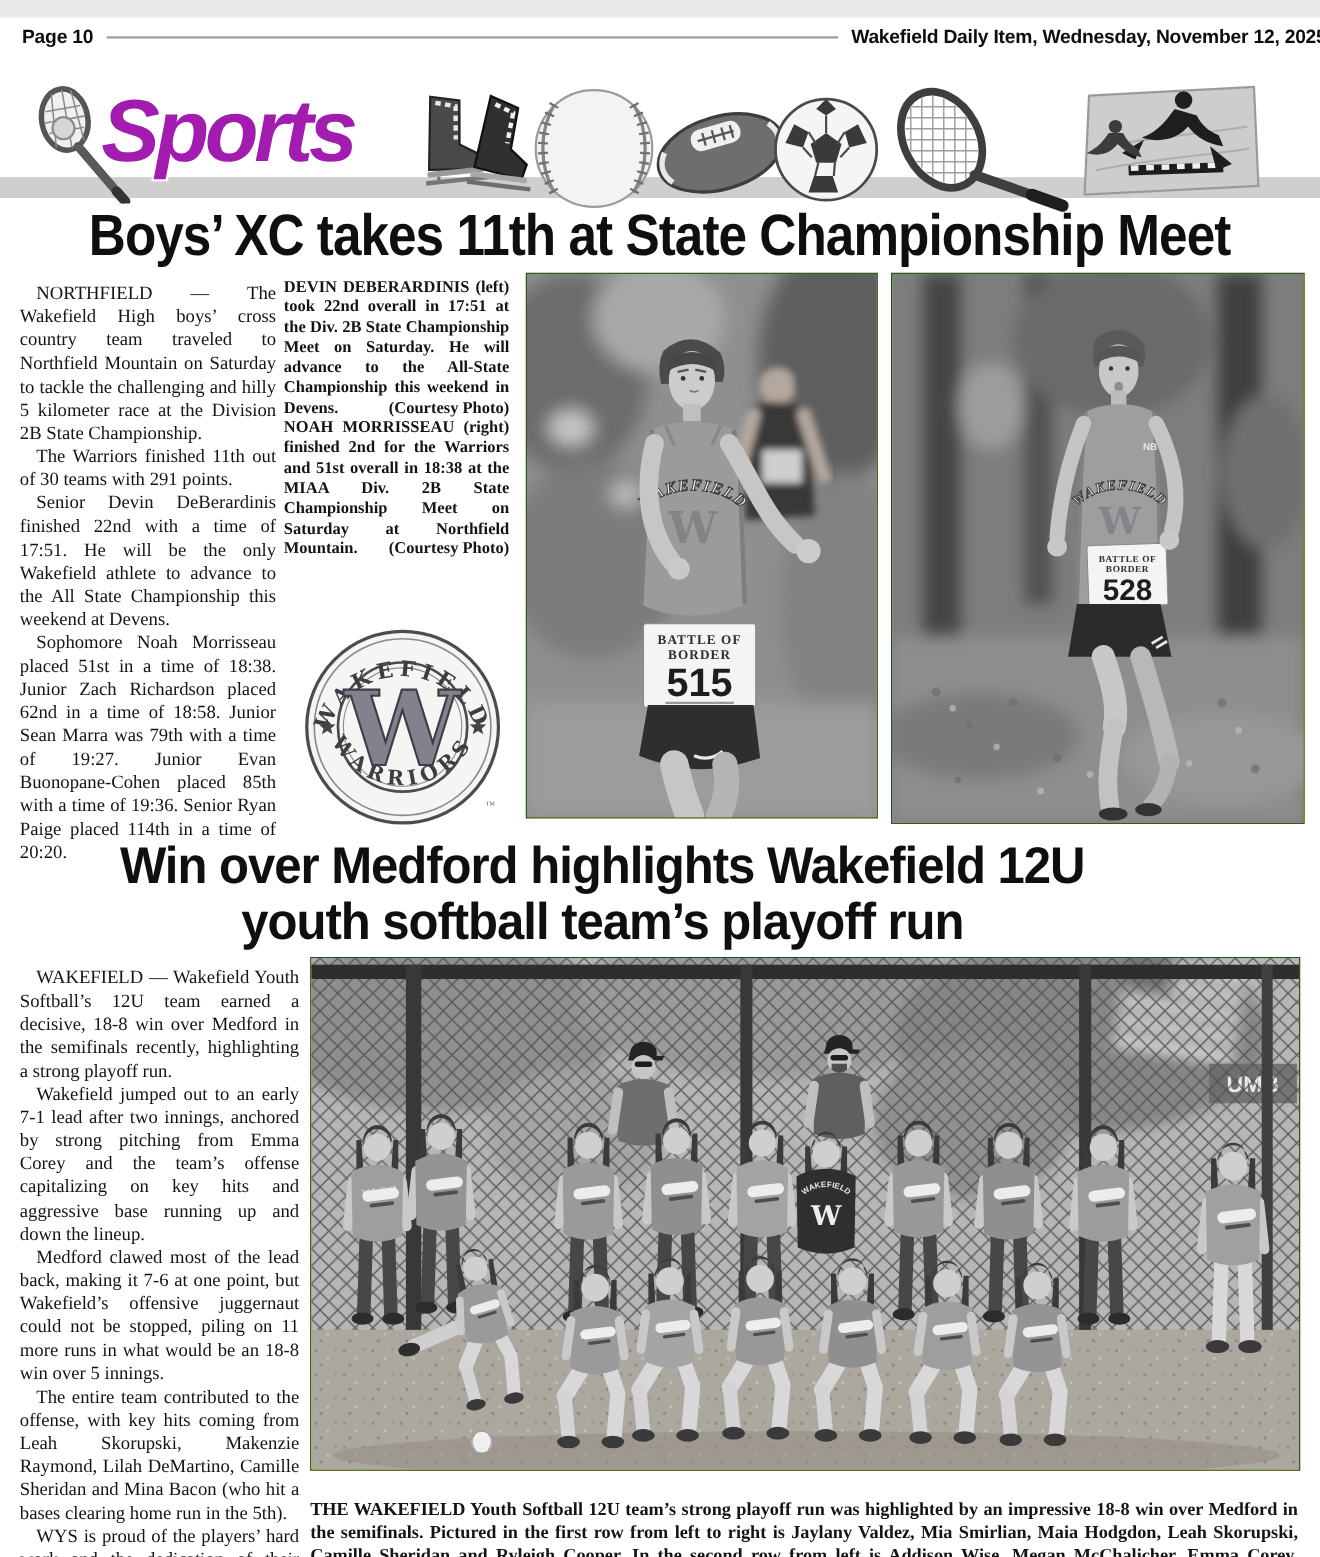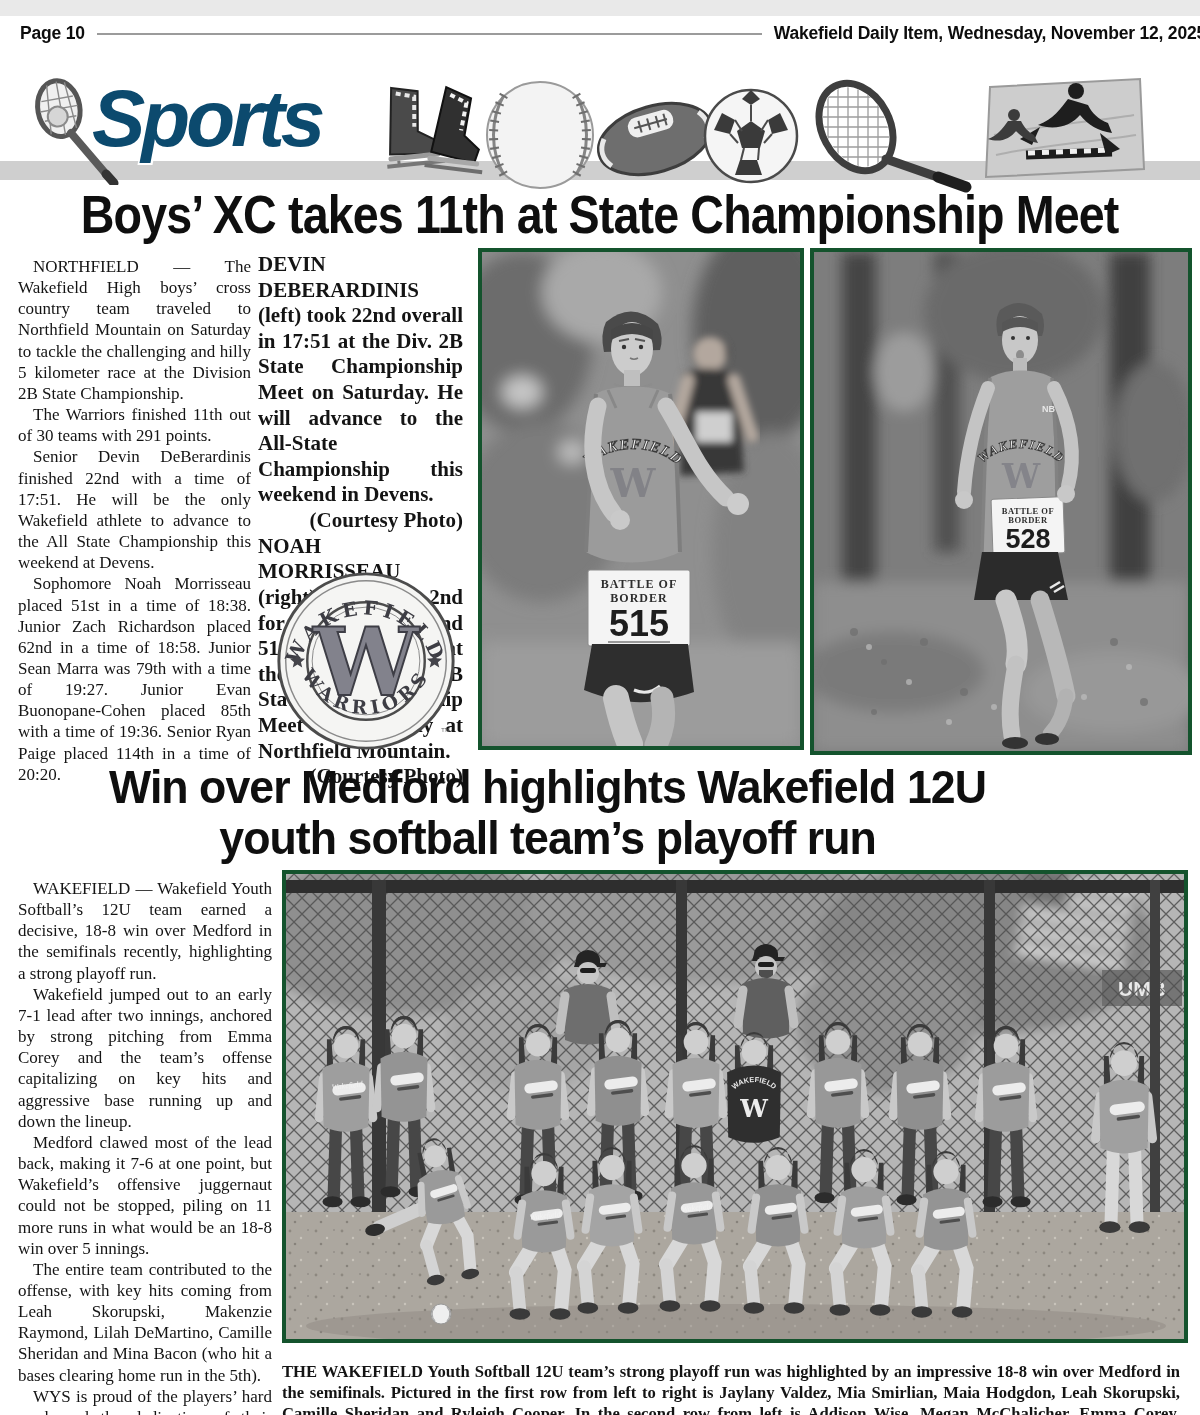--- a/index.html
+++ b/index.html
@@ -18,48 +18,48 @@
   .bicon{position:absolute;}
   .bicon svg{display:block;width:100%;height:100%;}
   .lacrosse{left:16px;top:4px;width:112px;height:110px;}
   .skates{left:362px;top:2px;width:128px;height:112px;}
   .baseball{left:484px;top:8px;width:112px;height:112px;}
   .football{left:592px;top:22px;width:126px;height:92px;}
   .soccer{left:702px;top:16px;width:98px;height:98px;}
   .racket{left:798px;top:6px;width:178px;height:118px;}
   .hurdlers{left:980px;top:4px;width:168px;height:112px;}
   .sports-word{position:absolute;left:92px;top:8px;font-family:"Liberation Sans",sans-serif;
-               font-style:italic;font-weight:bold;font-size:80px;line-height:1;color:#0c4a6e;
+               font-style:italic;font-weight:bold;font-size:80px;line-height:1;color:#a21caf;
                letter-spacing:-4px;text-shadow:2px 2px 0 #fff,-2px -2px 0 #fff,-2px 2px 0 #fff,2px -2px 0 #fff;}
 
   
   .headline1{position:absolute;top:170px;left:0;width:1200px;margin:0;text-align:center;
              font-family:"Liberation Sans",sans-serif;font-weight:bold;color:#0f0f0f;}
   .headline1 .hl{display:inline-block;transform:scaleX(.88);transform-origin:50% 50%;
                  font-size:53px;line-height:1.1;letter-spacing:-1px;white-space:nowrap;}
   .headline2{position:absolute;top:746px;left:0;width:1096px;margin:0;text-align:center;
              font-family:"Liberation Sans",sans-serif;font-weight:bold;color:#0f0f0f;}
   .headline2 .hl{display:inline-block;transform:scaleX(.95);transform-origin:50% 50%;
                  font-size:47px;line-height:1.08;letter-spacing:-1px;white-space:nowrap;}
 
   
   .article1{position:absolute;top:228px;left:0;width:1200px;height:520px;}
   .article2{position:absolute;top:850px;left:0;width:996px;height:565px;}
   .colbody{position:absolute;text-align:justify;font-size:17px;line-height:1.245;
            hyphens:auto;-webkit-hyphens:auto;}
   .colbody p{margin:0;text-indent:15px;}
   .col1{top:12px;left:18px;width:233px;}
   .col2a{top:12px;left:18px;width:254px;}
-  .capcol{position:absolute;top:8px;left:258px;width:205px;font-weight:bold;font-size:21px;
+  .capcol{position:absolute;top:8px;left:258px;width:205px;font-weight:bold;font-size:15px;
           line-height:1.22;text-align:justify;hyphens:auto;}
   .capcol .cap{margin:0;}
   .cap2{margin-top:54px;}
   .credit{float:right;margin-left:8px;}
 
-  figure{margin:0;position:absolute;border:4px solid #14532d;background:#eab308;}
+  figure{margin:0;position:absolute;border:1px solid #14532d;background:#eab308;}
   figure svg{display:block;}
   .photo1{left:478px;top:4px;width:318px;height:494px;}
   .photo2{left:810px;top:4px;width:374px;height:499px;}
   .logo{position:absolute;left:272px;top:324px;width:188px;height:186px;}
   .logo svg{display:block;width:100%;height:100%;}
   .teamphoto{left:282px;top:4px;width:898px;height:465px;}
   .bigcap{position:absolute;left:282px;top:478px;width:898px;font-weight:bold;font-size:16.6px;
           line-height:1.27;text-align:justify;}
 </style>
 </head>

